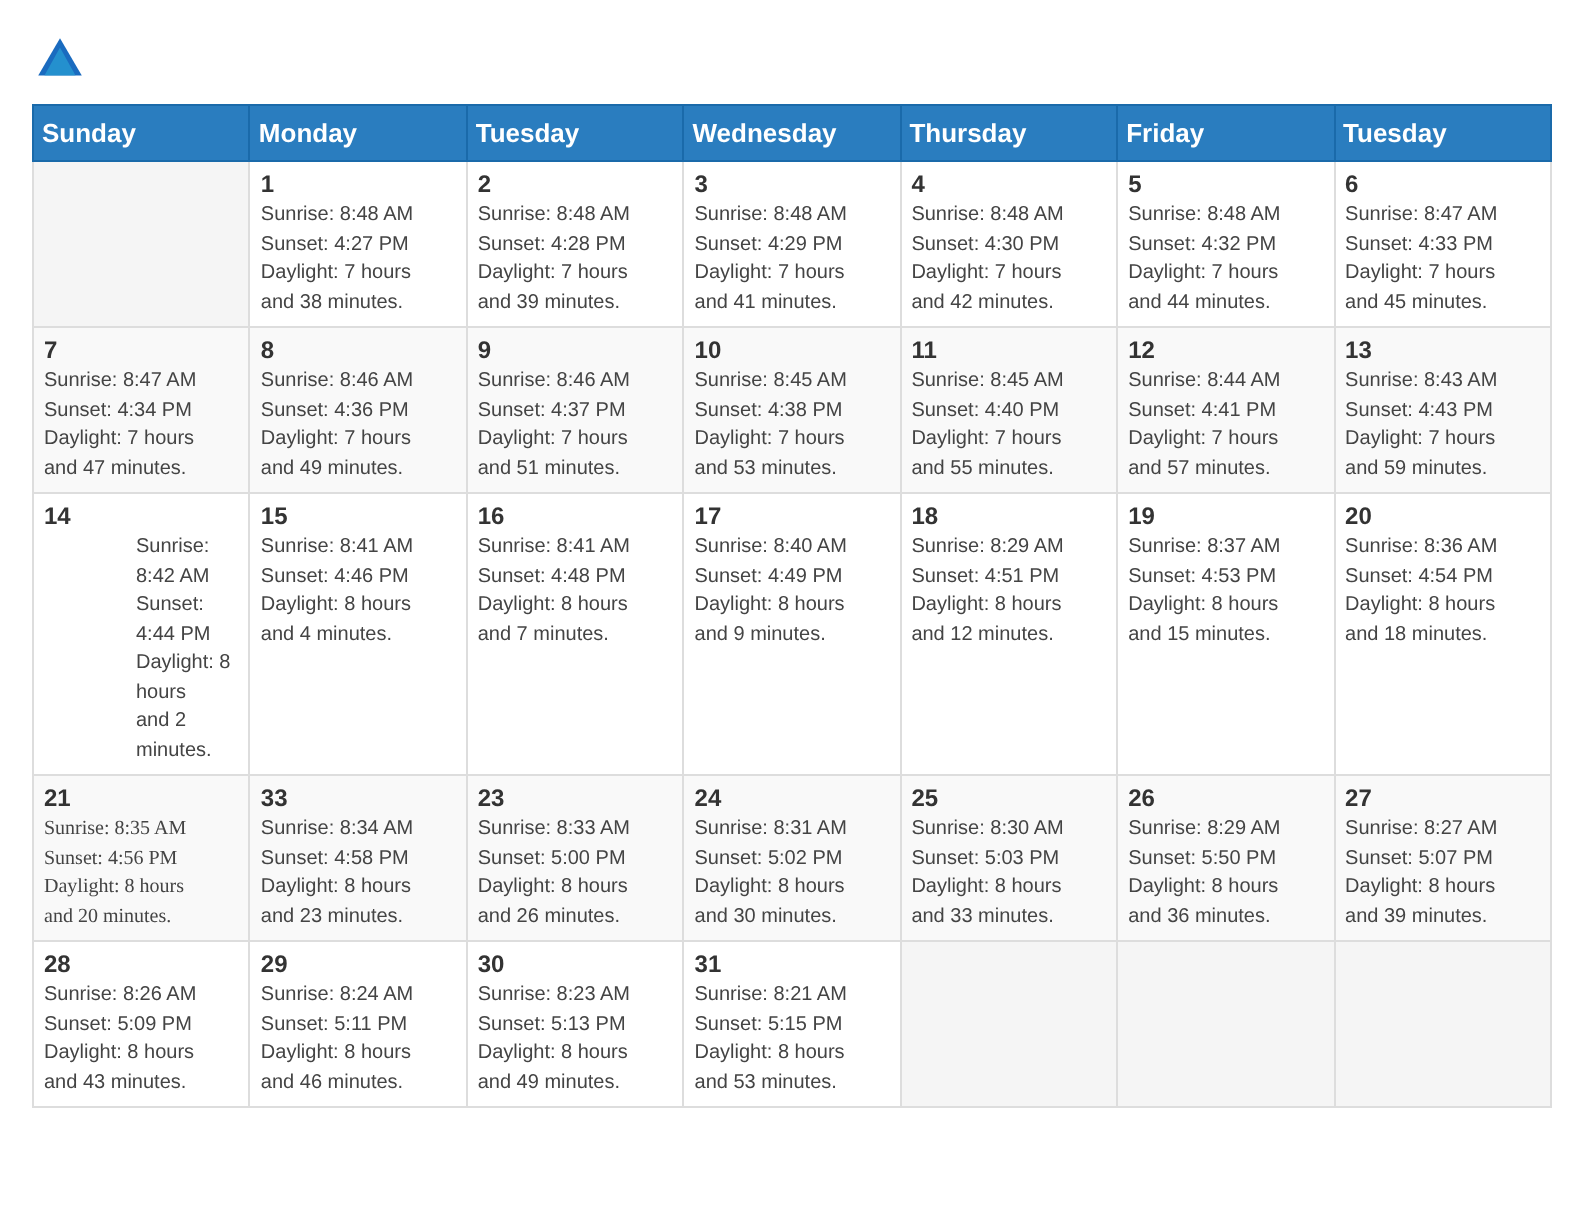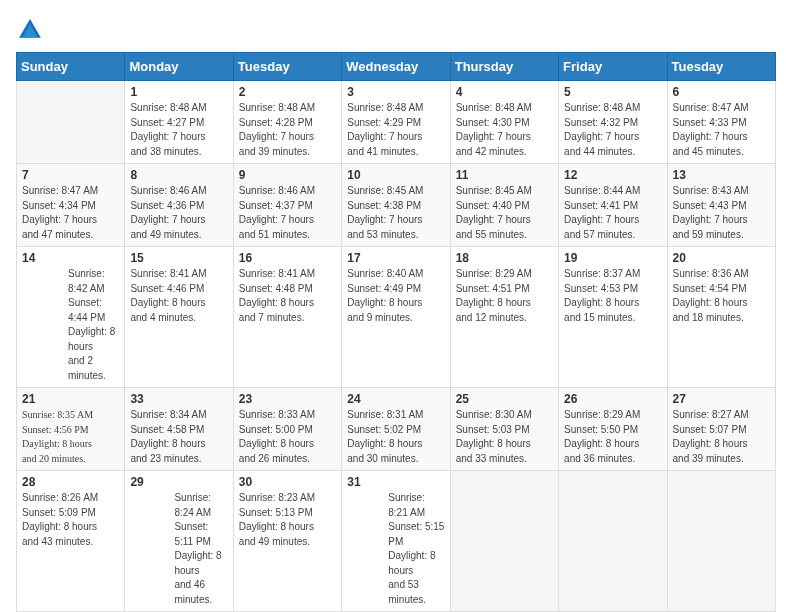--- a/index.html
+++ b/index.html
@@ -324,35 +324,35 @@
       <tr>
         <td>
           <div class="day-number">28</div>
           <div class="day-info" style="white-space: pre-line;">Sunrise: 8:26 AM
 Sunset: 5:09 PM
 Daylight: 8 hours
 and 43 minutes.</div>
         </td>
         <td>
           <div class="day-number">29</div>
-          <div class="day-info" style="white-space: pre-line; margin-left: 44px;">Sunrise: 8:24 AM
+          <div class="day-info" style="white-space: pre-line;">Sunrise: 8:24 AM
 Sunset: 5:11 PM
 Daylight: 8 hours
 and 46 minutes.</div>
         </td>
         <td>
           <div class="day-number">30</div>
           <div class="day-info" style="white-space: pre-line;">Sunrise: 8:23 AM
 Sunset: 5:13 PM
 Daylight: 8 hours
 and 49 minutes.</div>
         </td>
         <td>
           <div class="day-number">31</div>
-          <div class="day-info" style="white-space: pre-line; margin-left: 41px;">Sunrise: 8:21 AM
+          <div class="day-info" style="white-space: pre-line;">Sunrise: 8:21 AM
 Sunset: 5:15 PM
 Daylight: 8 hours
 and 53 minutes.</div>
         </td>
         <td class="empty-cell"></td>
         <td class="empty-cell"></td>
         <td class="empty-cell"></td>
       </tr>
     </tbody>
 </table>

